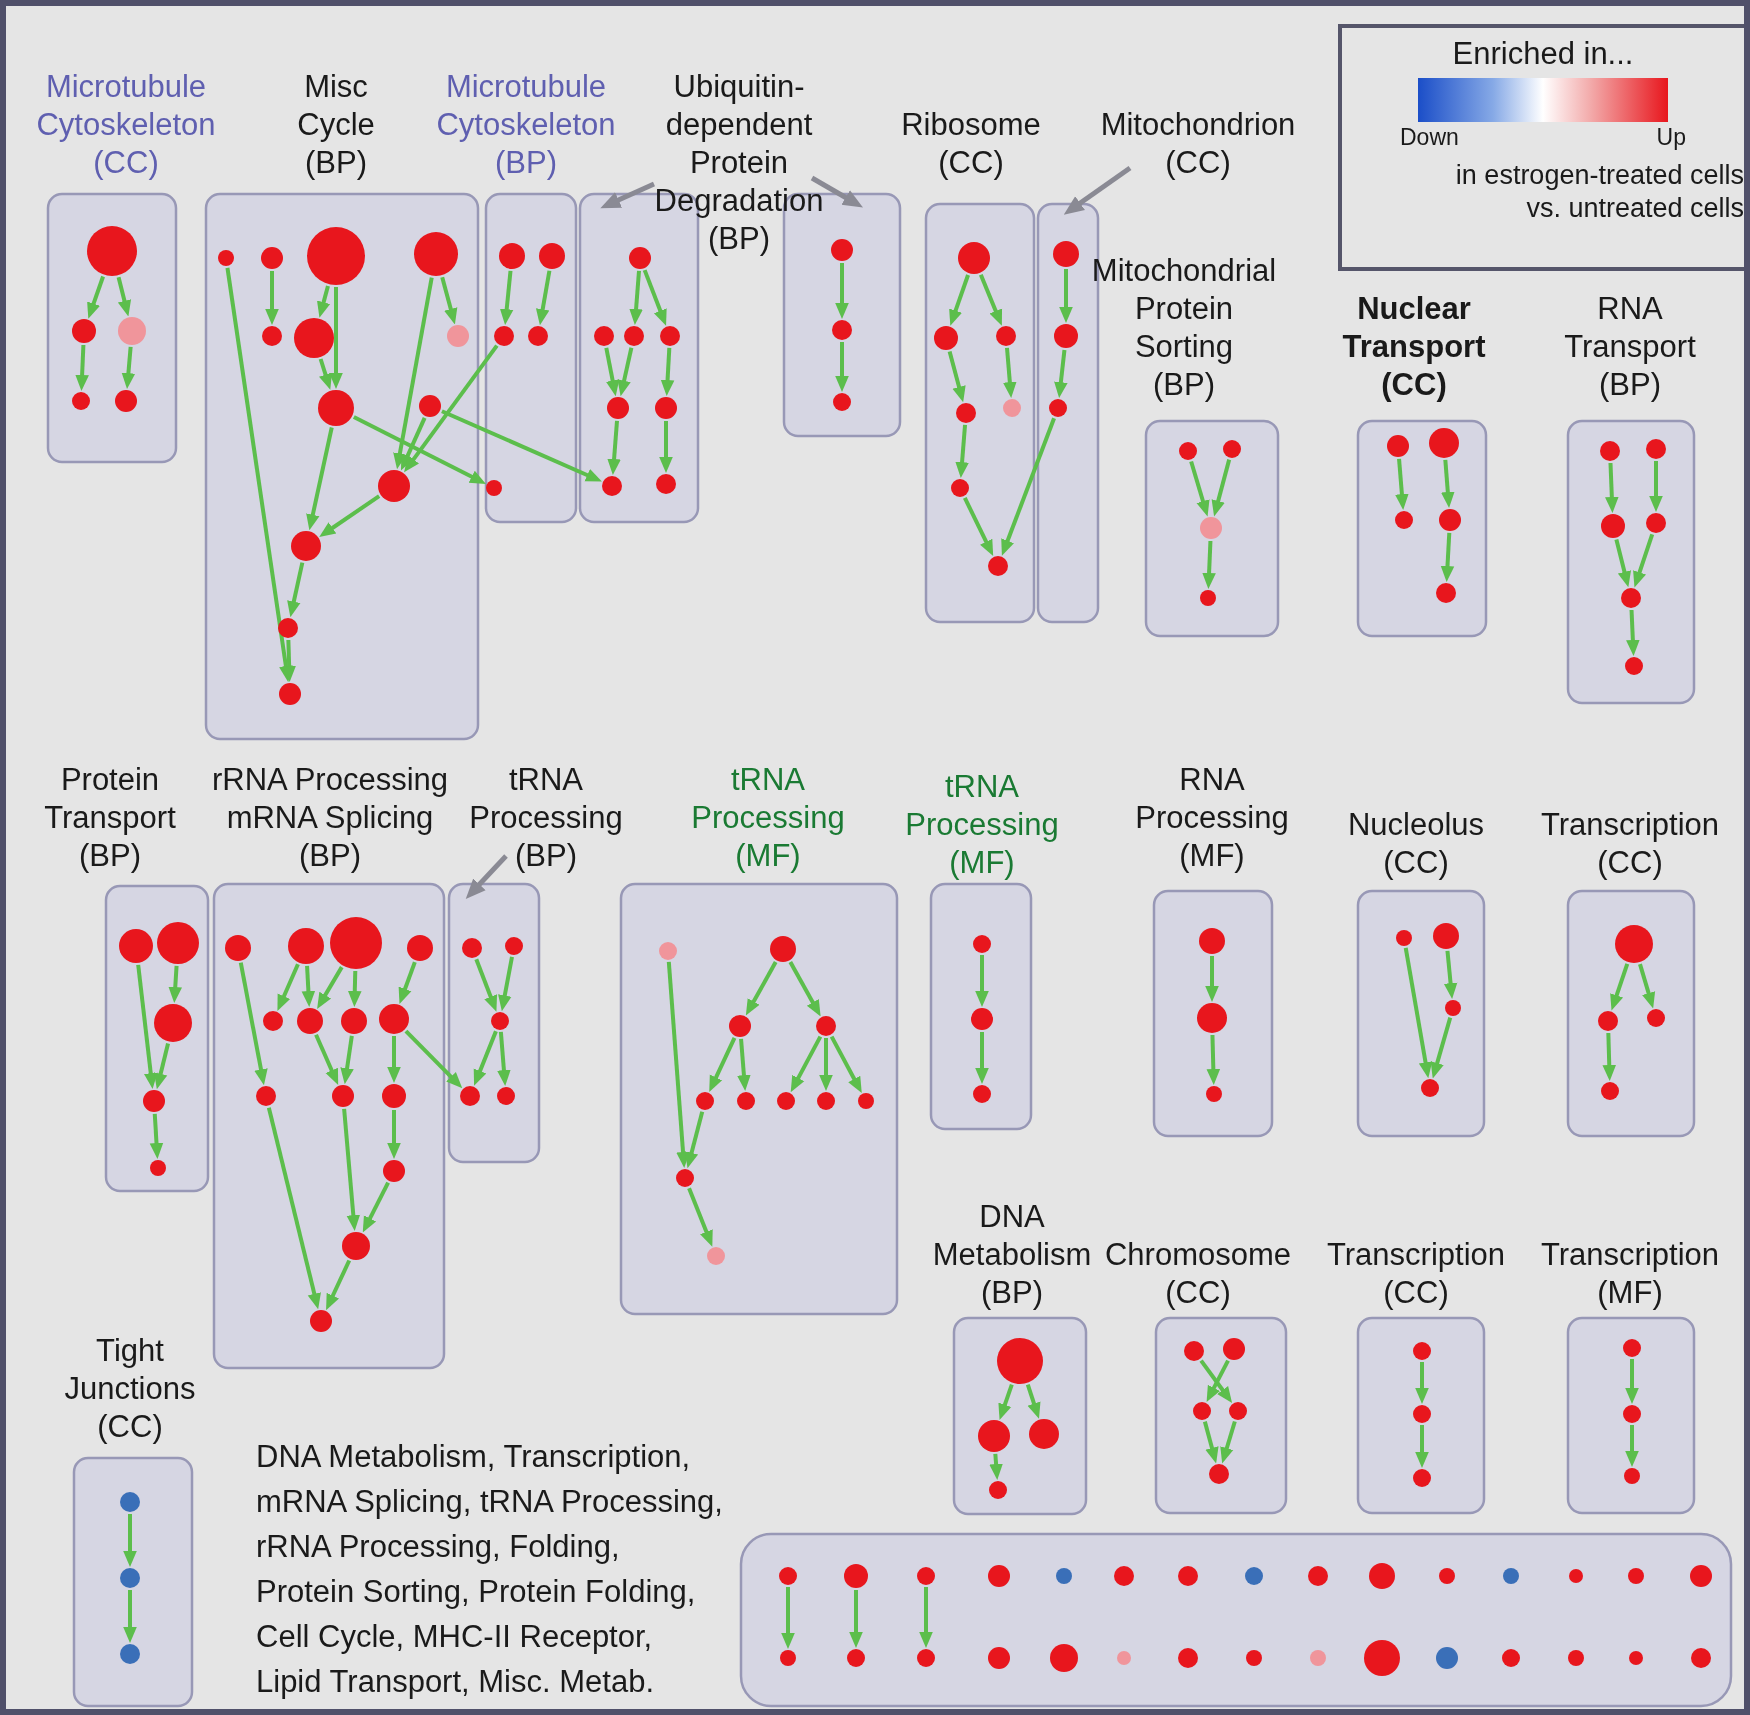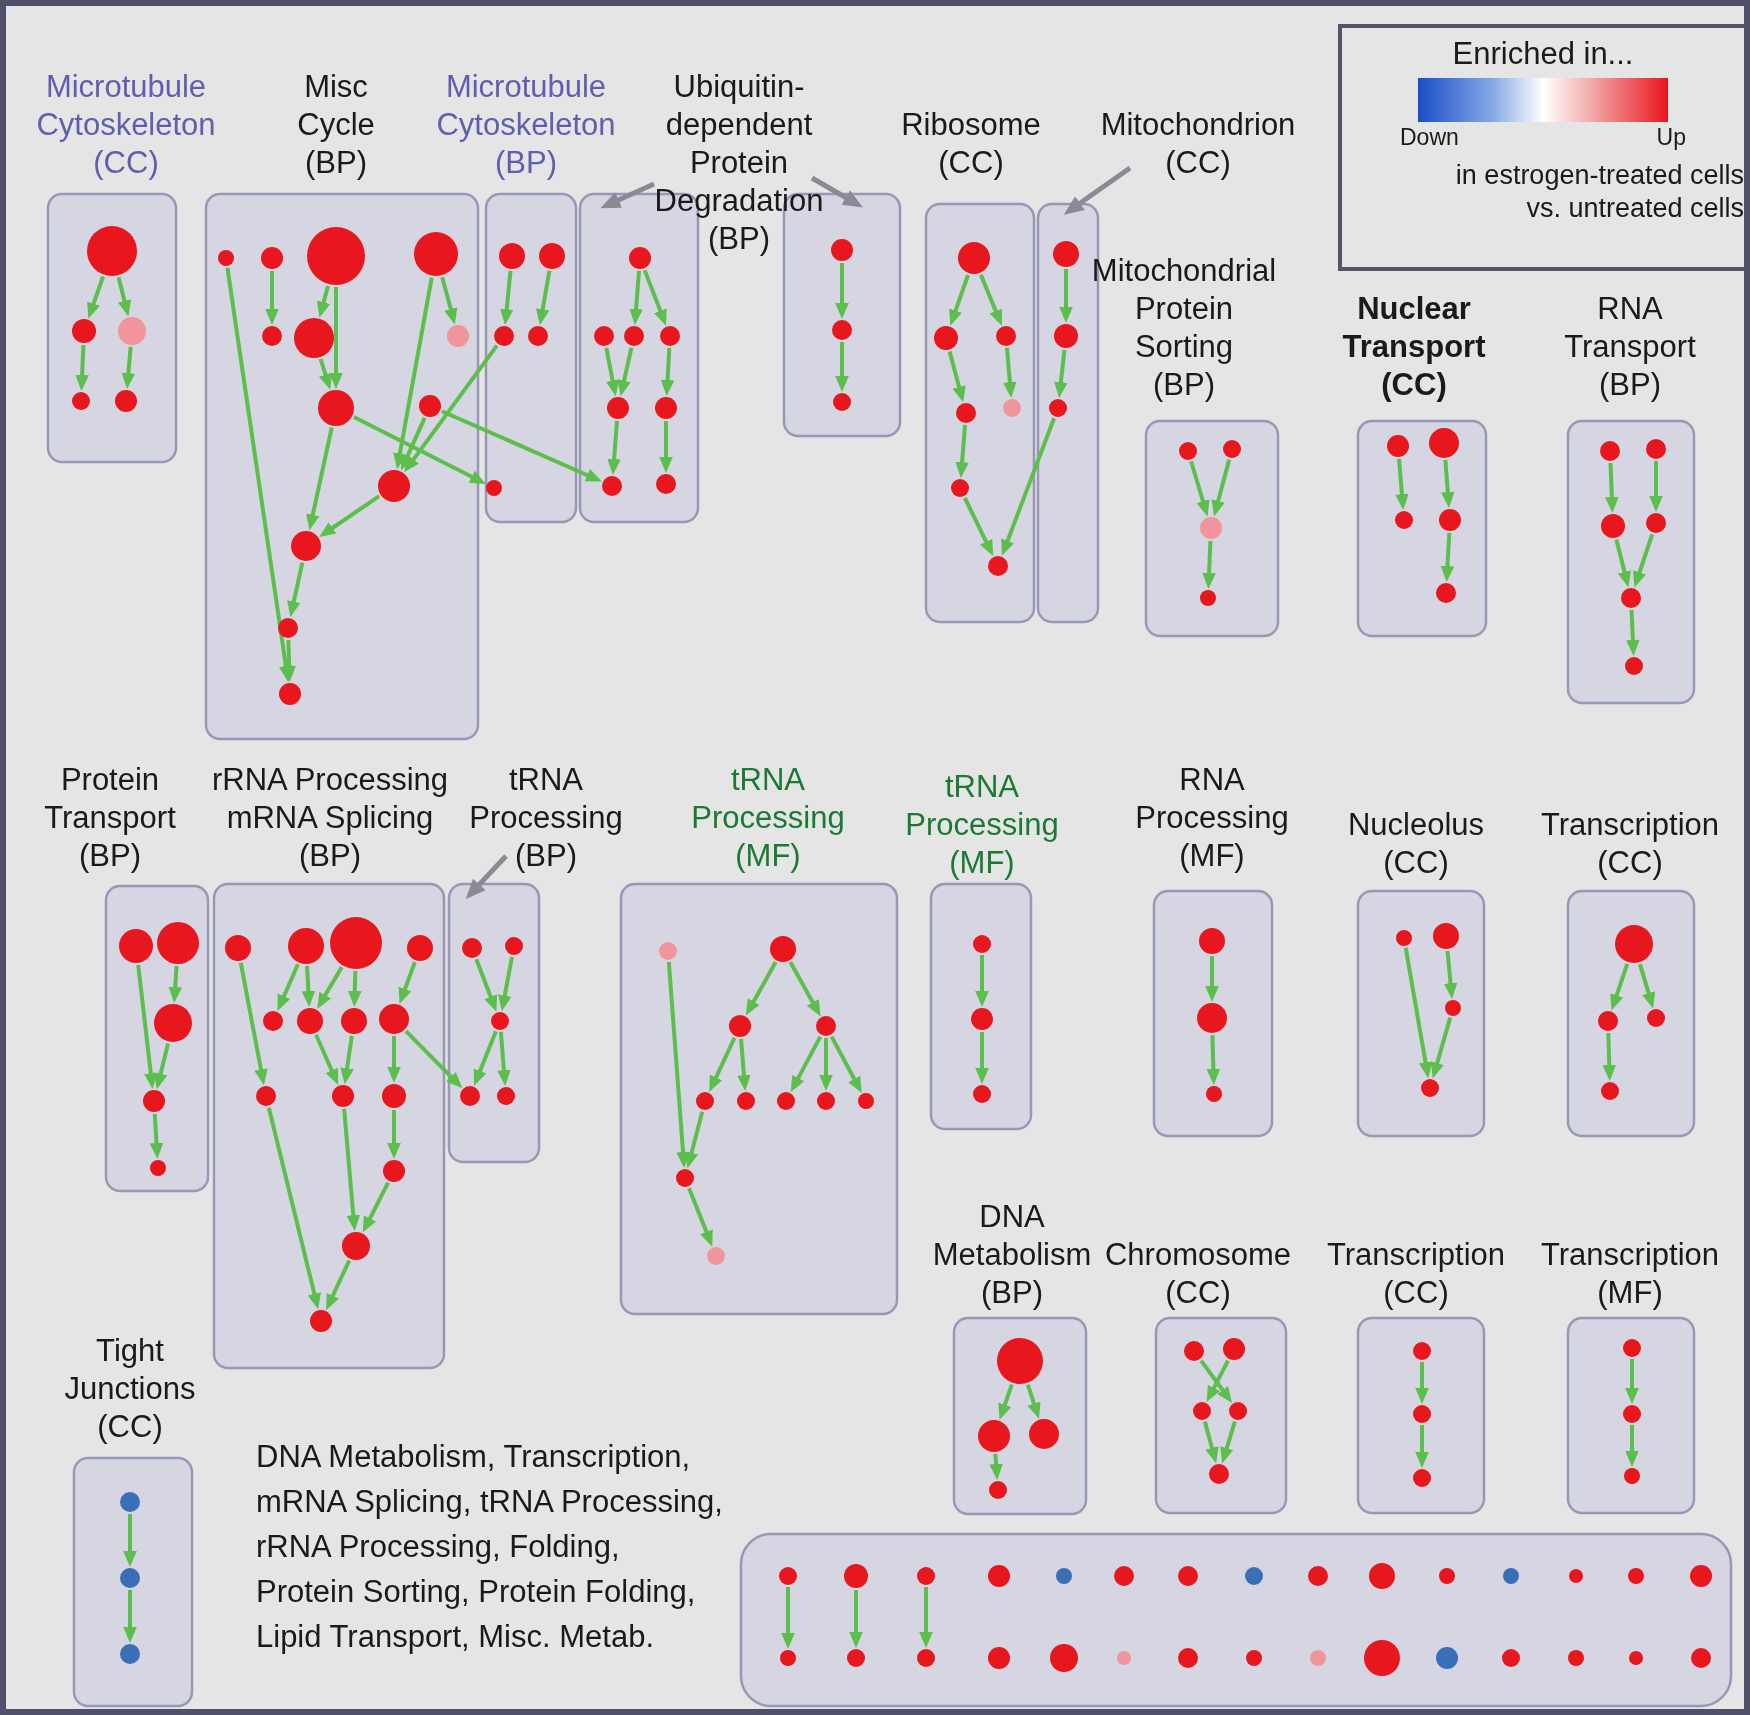--- a/index.html
+++ b/index.html
@@ -457,16 +457,17 @@
     </div>
     <div class="legend-sub first">in estrogen-treated cells</div>
     <div class="legend-sub">vs. untreated cells</div>
   </div>
 
   <div class="misc-note" id="misc-note">
       <div>DNA Metabolism, Transcription,</div>
       <div>mRNA Splicing, tRNA Processing,</div>
       <div>rRNA Processing, Folding,</div>
       <div>Protein Sorting, Protein Folding,</div>
+      <div>Cell Cycle, MHC-II Receptor,</div>
       <div>Lipid Transport, Misc. Metab.</div>
     </div>
 
 </div>
 
 </body></html>

